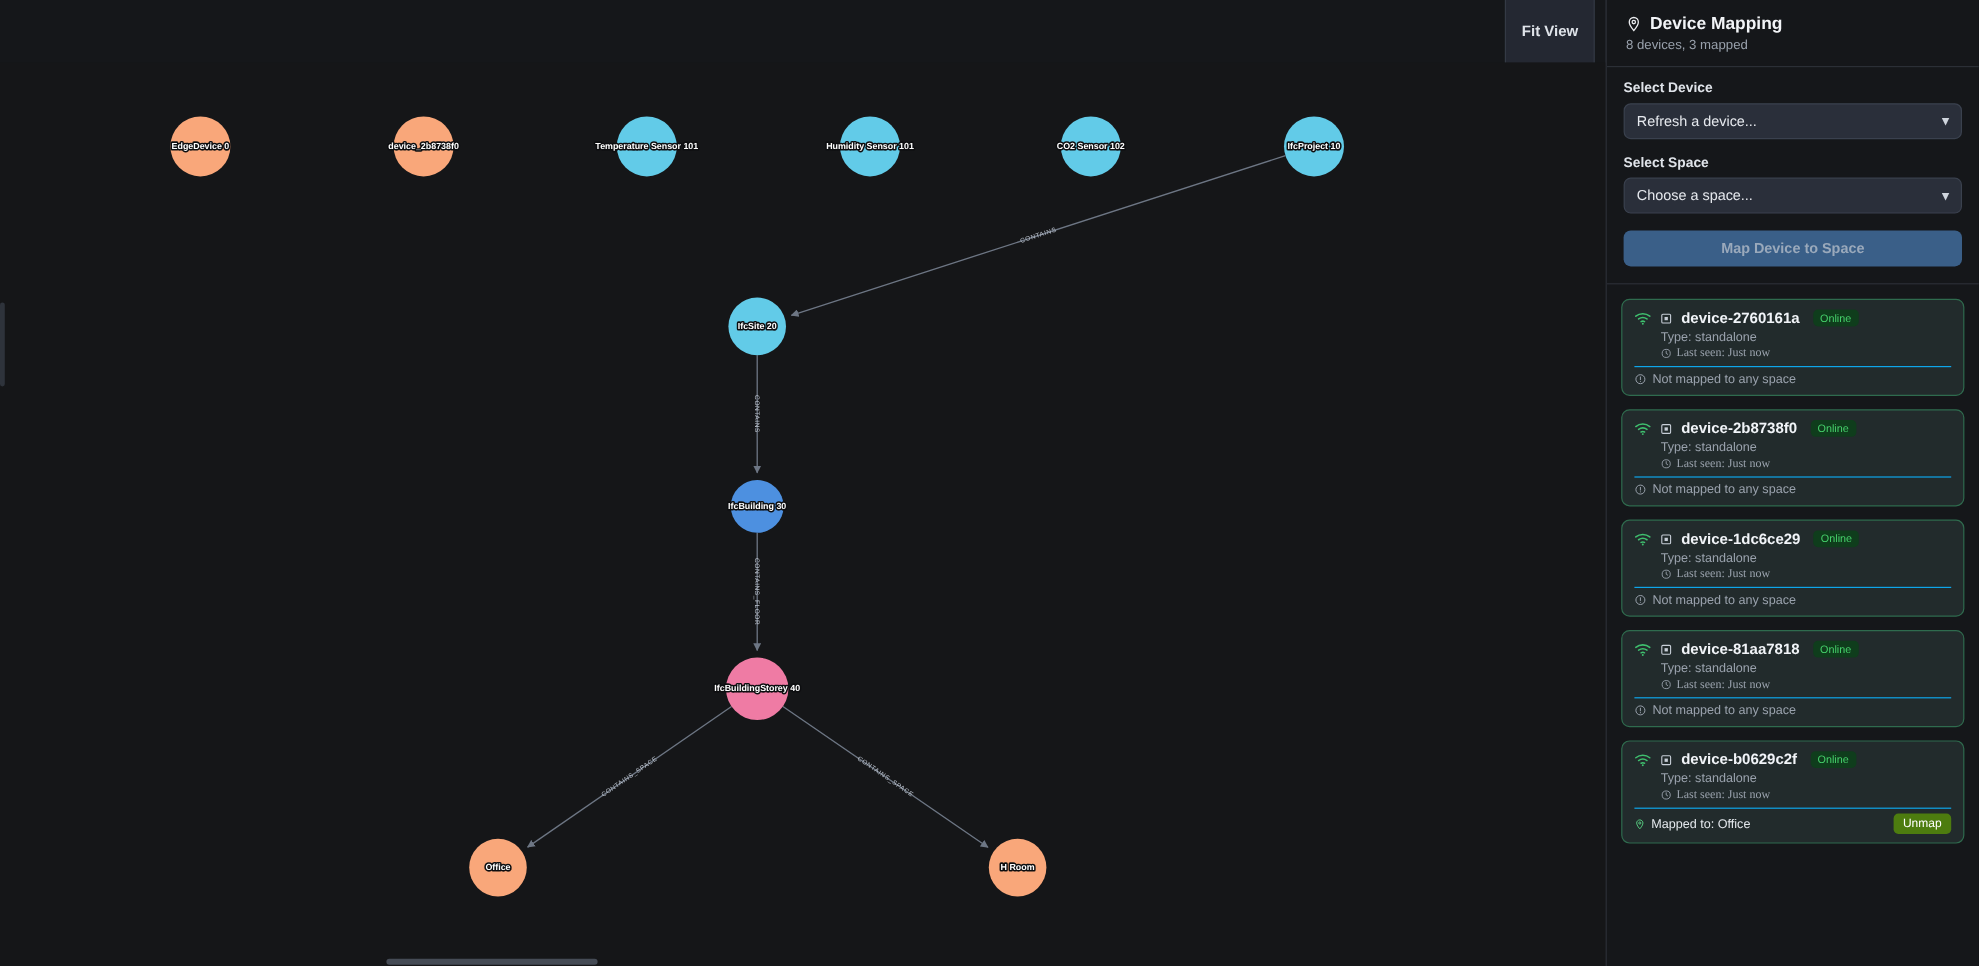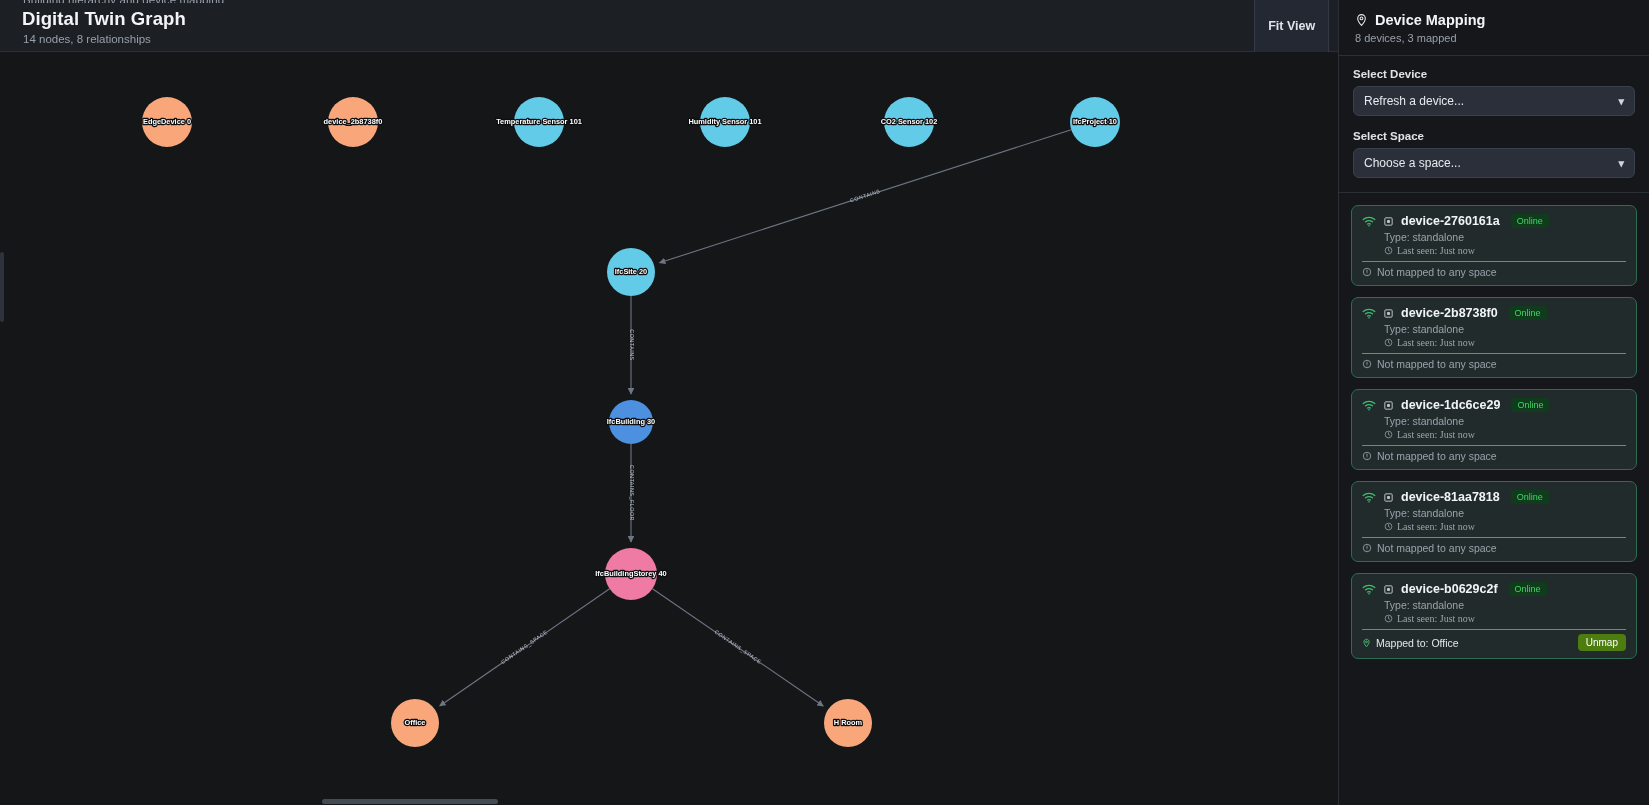--- a/index.html
+++ b/index.html
@@ -157,25 +157,20 @@
     background: #4d7c0f; color: #ffffff; border: none; border-radius: 4px;
     font-size: 10px; font-family: "Liberation Sans", sans-serif;
     padding: 3px 8px; cursor: pointer;
   }
 </style>
 </head>
 <body>
 
 <div id="app">
 
-  <div class="header">
-    <div class="header-sub-clip">Building hierarchy and device mapping</div>
-    <div class="header-title">Digital Twin Graph</div>
-    <div class="header-stats">14 nodes, 8 relationships</div>
-  </div>
 
   <div class="toolbar">
     <button class="tb-btn">Fit View</button>
     <button class="tb-btn">Reset</button>
     <button class="tb-btn">Refresh</button>
     <button class="tb-btn primary">
       <span class="chev-right">›</span>
       <span>Device Mapping</span>
     </button>
   </div>
@@ -269,20 +264,21 @@
         <div class="select-box">Refresh a device...</div>
         <span class="sel-chev">▾</span>
       </div>
 
       <div class="field-label second">Select Space</div>
       <div class="select-wrap">
         <div class="select-box">Choose a space...</div>
         <span class="sel-chev">▾</span>
       </div>
 
+      <button class="map-btn">Map Device to Space</button>
     </div>
 
     <div class="device-list" id="device-list">
         <div class="device-card">
           <div class="dev-row1">
             <svg class="wifi-icon" viewBox="0 0 24 18">
               <path d="M2 5.5a16 16 0 0 1 20 0" fill="none" stroke="#3fbf6e" stroke-width="2.2" stroke-linecap="round"></path>
               <path d="M6 9.5a10.5 10.5 0 0 1 12 0" fill="none" stroke="#3fbf6e" stroke-width="2.2" stroke-linecap="round"></path>
               <path d="M9.5 13.3a5 5 0 0 1 5 0" fill="none" stroke="#3fbf6e" stroke-width="2.2" stroke-linecap="round"></path>
               <circle cx="12" cy="16.3" r="1.4" fill="#3fbf6e"></circle>

